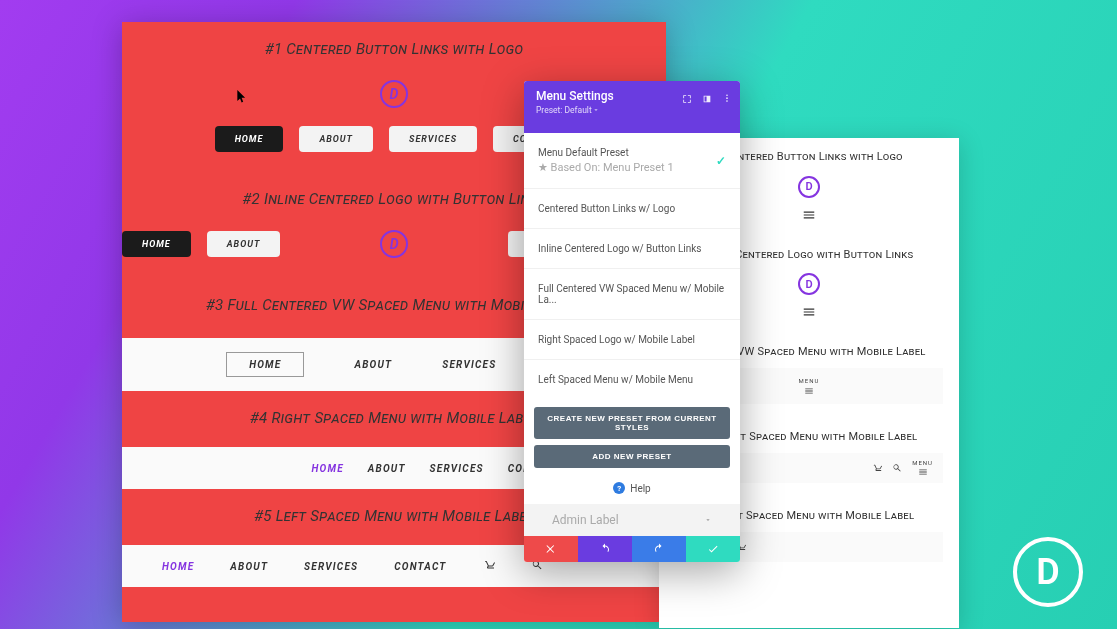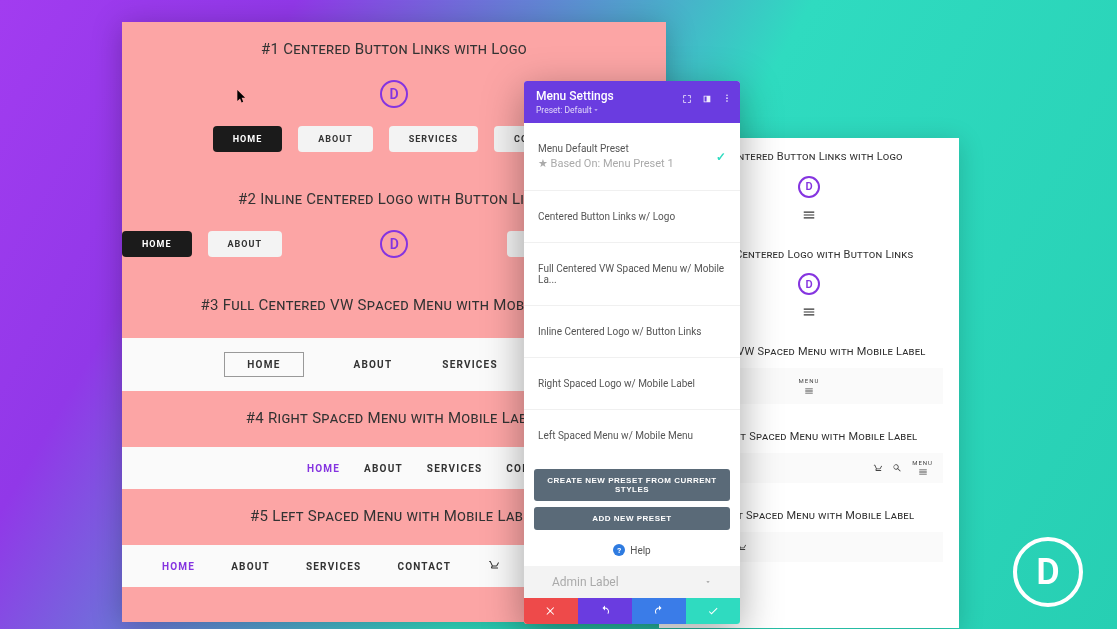--- a/index.html
+++ b/index.html
@@ -9,23 +9,24 @@
     background: linear-gradient(120deg, #a23cf0 0%, #9138e8 20%, #2fdbc0 55%, #27cfb3 100%);
     position: relative;
     overflow: hidden;
   }
 
   
   .canvas {
     position: absolute;
     top: 22px; left: 122px;
     width: 544px; height: 600px;
-    background: #fca5a5;
+    background: #ef4444;
     box-shadow: 0 4px 28px rgba(0,0,0,.25);
     overflow: hidden;
+    font-style: italic;
   }
   .section { padding: 18px 0 20px; text-align: center; }
   .section h2 {
     font-variant: small-caps;
     font-weight: 400;
     font-size: 15px;
     color: #333;
     letter-spacing: .3px;
     margin-bottom: 22px;
   }
@@ -88,37 +89,37 @@
     width: 216px;
     box-shadow: 0 10px 40px rgba(0,0,0,.35);
     background: #fff;
     z-index: 20;
     border-radius: 3px;
     overflow: hidden;
   }
   .popup-header {
     background: #6a3ce0;
     color: #fff;
-    padding: 8px 12px 8px 12px;
+    padding: 8px 12px 18px 12px;
     position: relative;
   }
   .popup-header .title { font-size: 12px; font-weight: 500; }
   .popup-header .sub { font-size: 8.5px; opacity: .8; margin-top: 2px; display:flex; align-items:center; }
   .popup-header .sub svg { width:8px; height:8px; fill:#fff; opacity:.85; }
   .popup-header .htools {
     position: absolute; right: 8px; top: 8px;
     display: flex; gap: 10px;
   }
   .popup-header .htools svg { width: 10px; height: 10px; fill: #fff; opacity: .9; }
   .drop {
     background: #fff;
     position: relative;
   }
   .drop-item {
-    padding: 20px 14px;
+    padding: 14px 14px;
     font-size: 10px;
     color: #555;
     border-bottom: 1px solid #f0f0f0;
     display: flex; align-items: center; justify-content: space-between;
     cursor: pointer;
   }
   .drop-item .sub { display:block; font-size: 11px; color:#aaa; margin-top:3px; }
   .drop-item .chk { color:#2fdbc0; font-size:12px; font-weight:700; }
   .drop-item .star { color:#d6d6d6; font-size:12px; }
   .drop-btns { padding: 8px 10px; display:flex; flex-direction:column; gap:6px; }
@@ -319,24 +320,24 @@
       <div>
         <span>Menu Default Preset</span>
         <span class="sub">★ <span>Based On: Menu Preset 1</span></span>
       </div>
       <span class="chk">✓</span>
     </div>
     <div class="drop-item">
         <span>Centered Button Links w/ Logo</span>
       </div>
     <div class="drop-item">
+        <span>Inline Centered Logo w/ Button Links</span>
+      </div>
+    <div class="drop-item">
         <span>Full Centered VW Spaced Menu w/ Mobile La...</span>
-      </div>
-    <div class="drop-item">
-        <span>Inline Centered Logo w/ Button Links</span>
       </div>
     <div class="drop-item">
         <span>Right Spaced Logo w/ Mobile Label</span>
       </div>
     <div class="drop-item" style="border-bottom:0;">
         <span>Left Spaced Menu w/ Mobile Menu</span>
       </div>
 
     <div class="drop-btns">
       <button>CREATE NEW PRESET FROM CURRENT STYLES</button>

